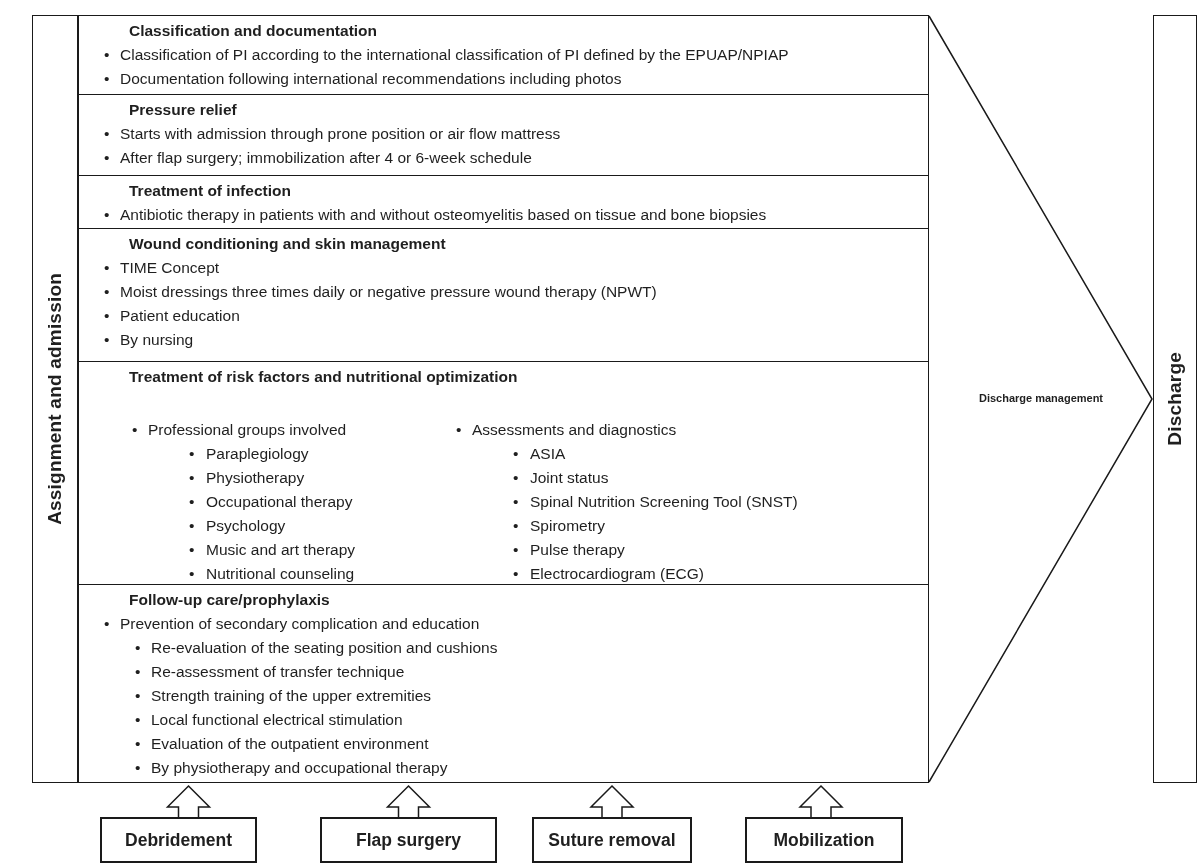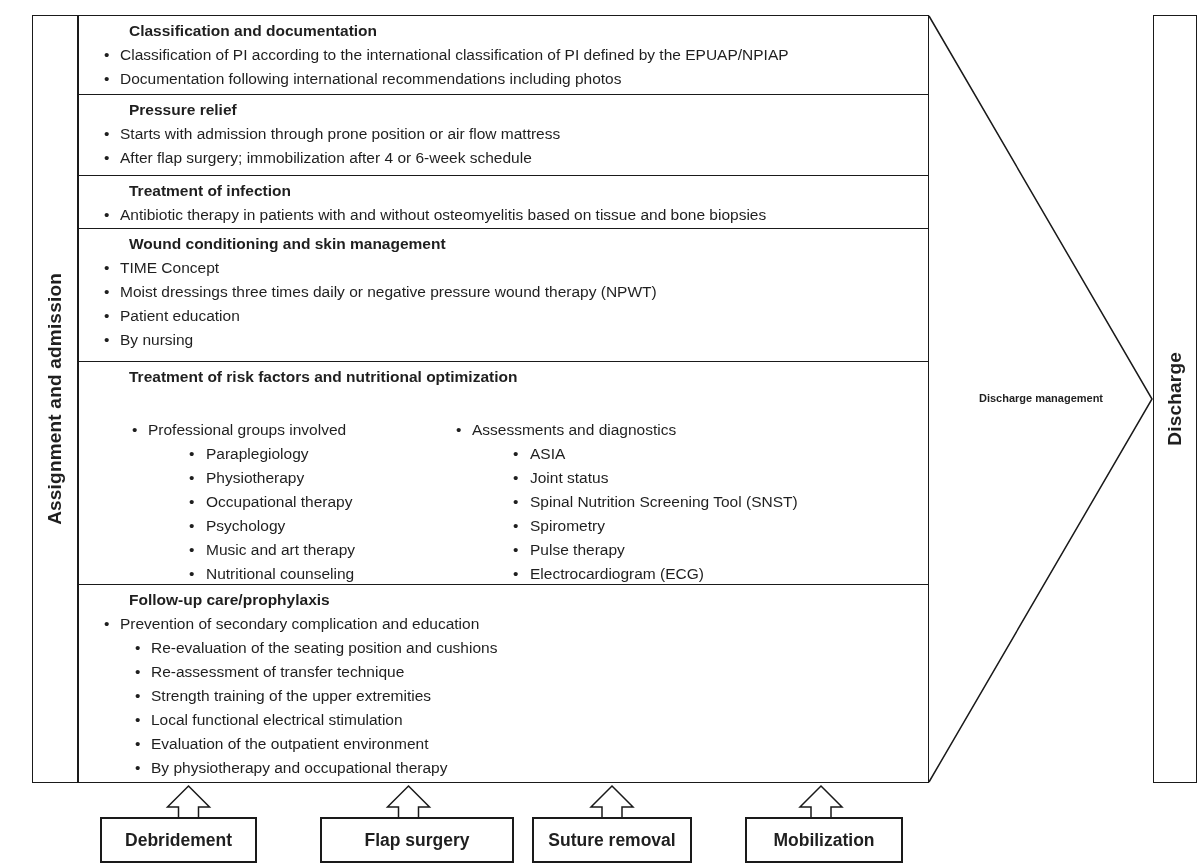--- a/index.html
+++ b/index.html
@@ -189,21 +189,21 @@
   <div id="chevron-label">Discharge management</div>
 
   <div id="right-bar" class="vbar">
     <span class="vtext">Discharge</span>
   </div>
 
   <div id="milestones">
       <div class="milestone" style="left: 100px; width: 157px;">
         <span>Debridement</span>
       </div>
-      <div class="milestone" style="left: 320px; width: 194px;">
+      <div class="milestone" style="left: 320px; width: 177px;">
         <span>Flap surgery</span>
       </div>
       <div class="milestone" style="left: 532px; width: 160px;">
         <span>Suture removal</span>
       </div>
       <div class="milestone" style="left: 745px; width: 158px;">
         <span>Mobilization</span>
       </div>
     </div>
 

